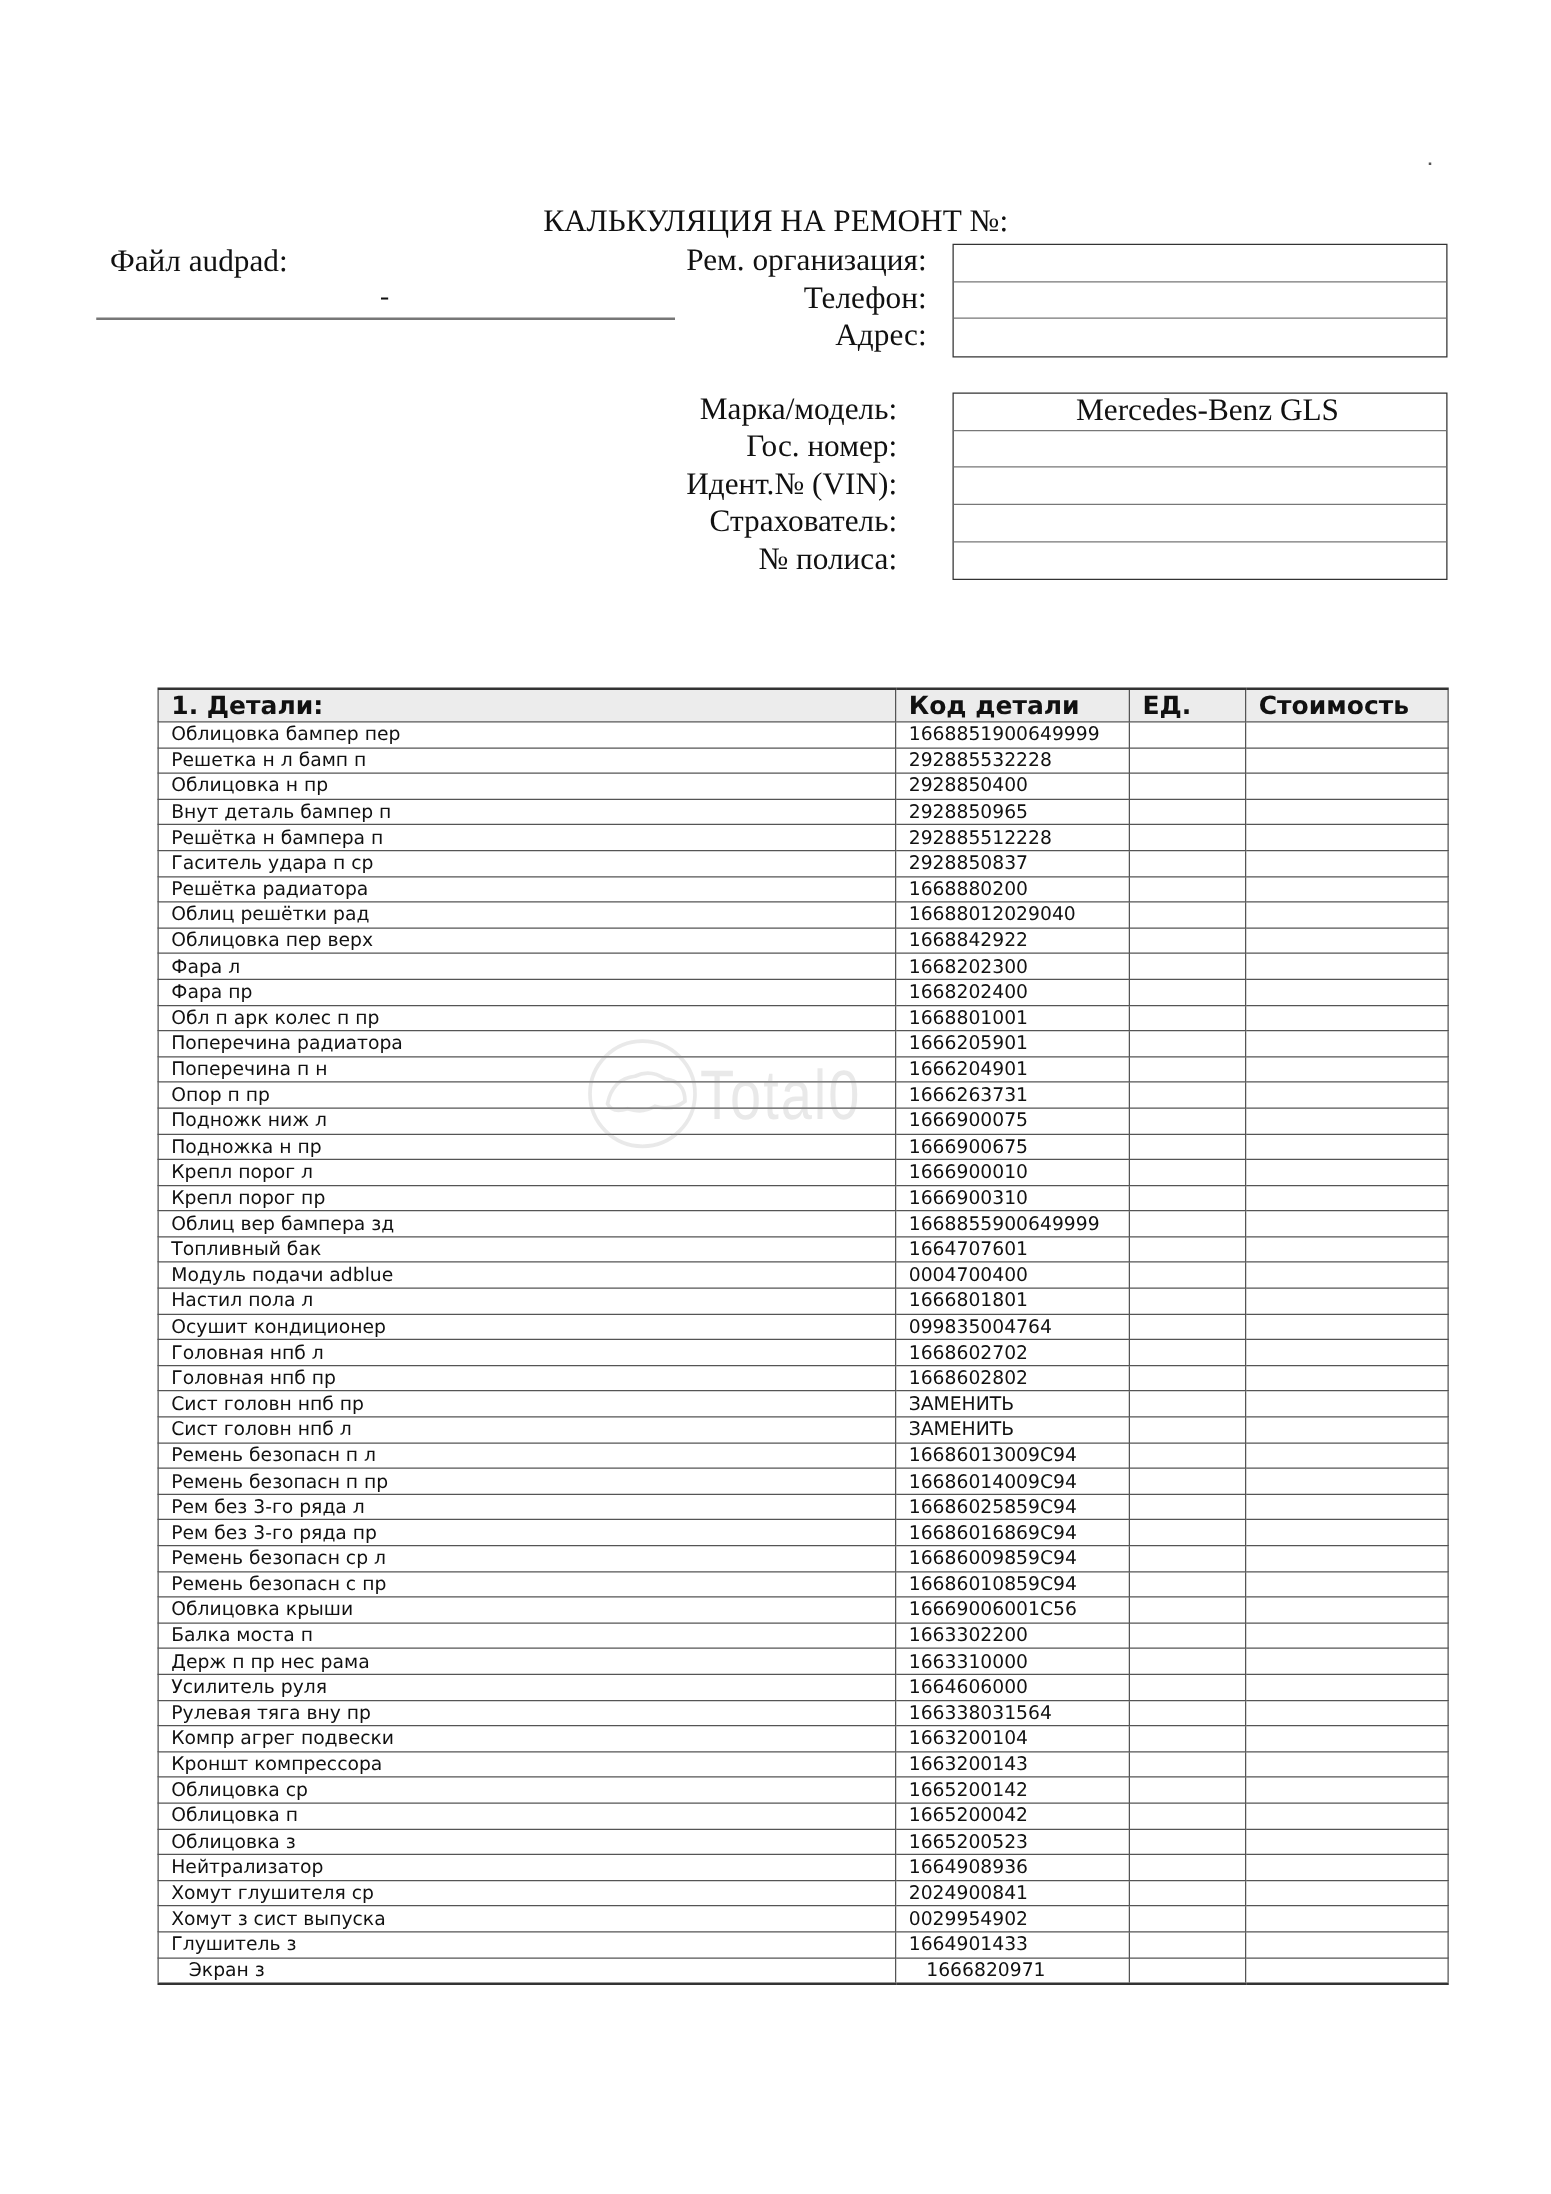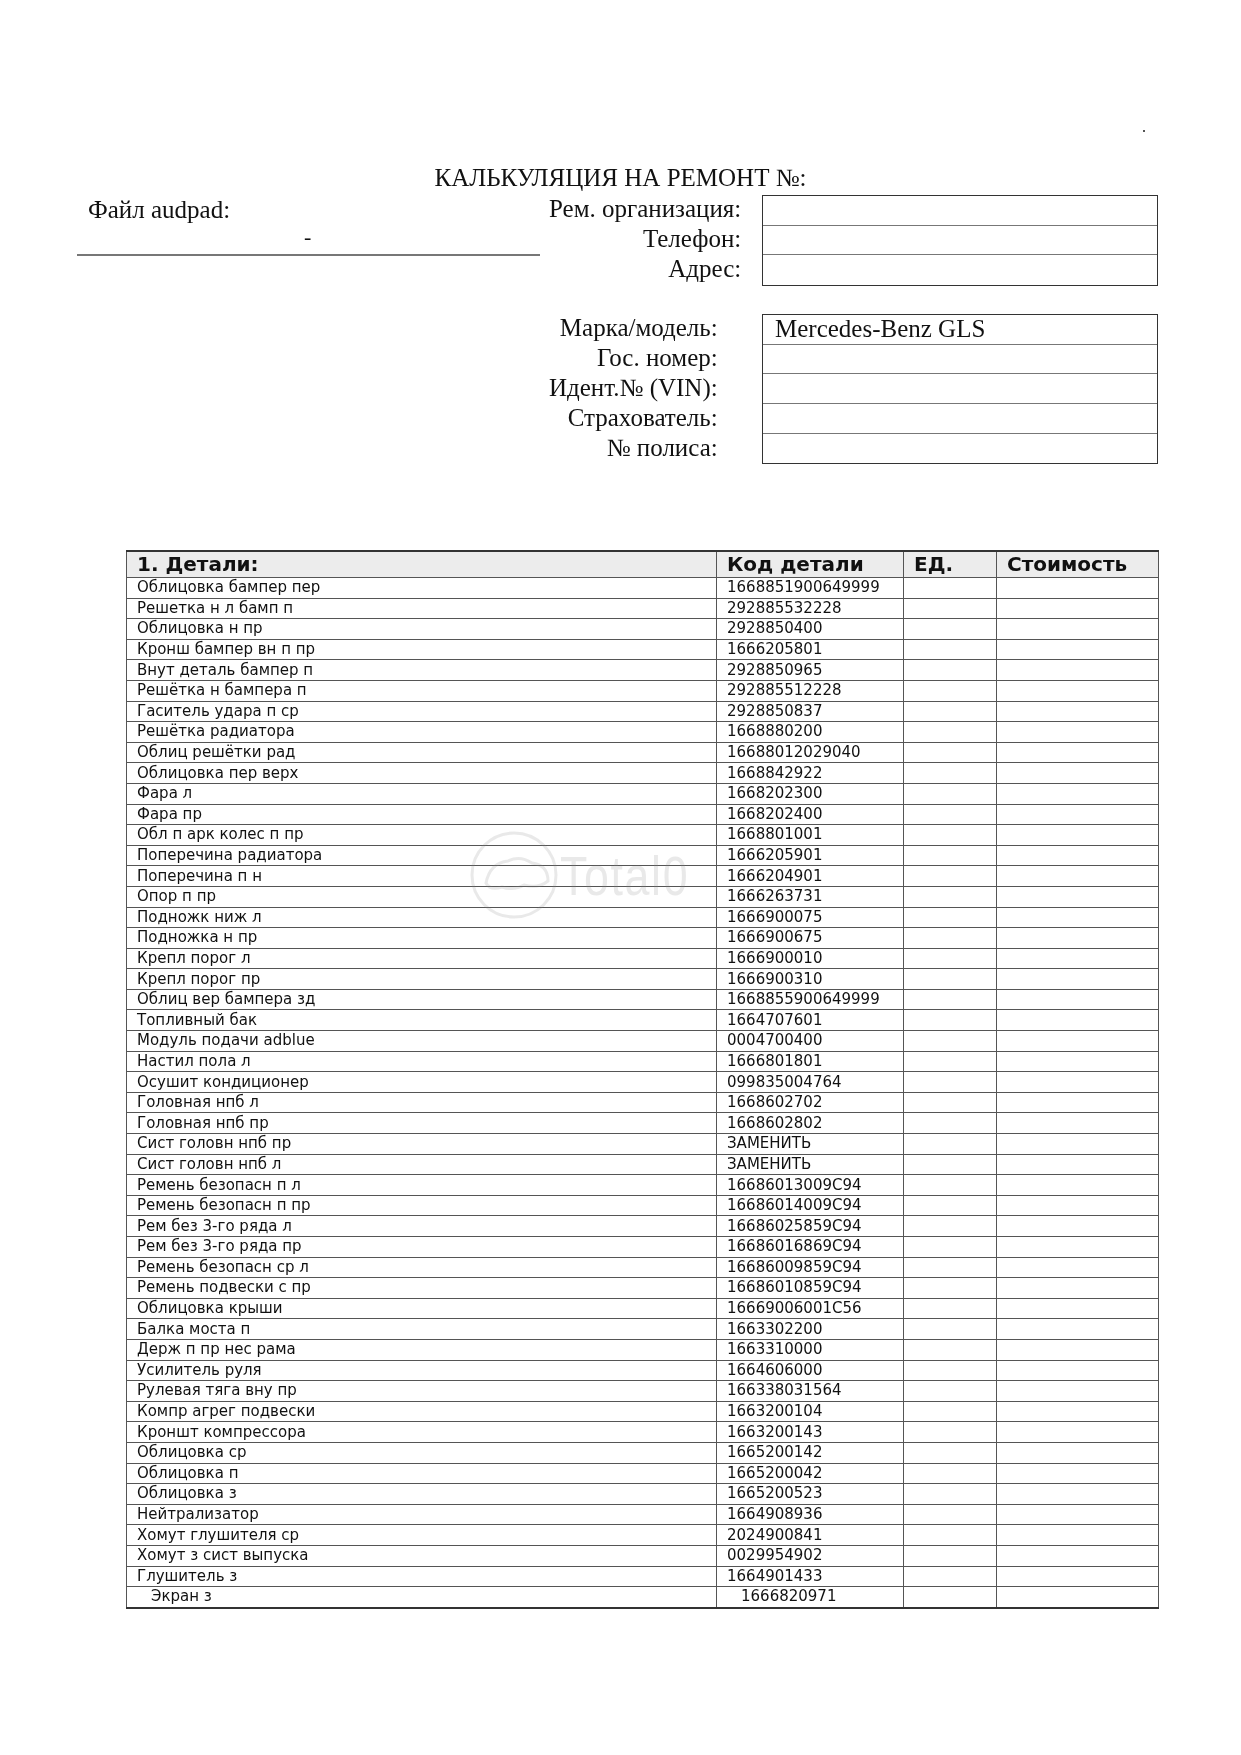--- a/index.html
+++ b/index.html
@@ -50,21 +50,21 @@
   <div class="box-row"></div>
 </div>
 
 <div class="label-col serif" style="top:313px;">
   <div>Марка/модель:</div>
   <div>Гос. номер:</div>
   <div>Идент.№ (VIN):</div>
   <div>Страхователь:</div>
   <div>№ полиса:</div>
 </div>
-<div class="box serif" style="top:314px;">
+<div class="box serif" style="top:314px;text-align:center;">
   <div class="box-row">Mercedes-Benz GLS</div>
   <div class="box-row"></div>
   <div class="box-row"></div>
   <div class="box-row"></div>
   <div class="box-row"></div>
 </div>
 
 <table class="parts-table sans">
   <colgroup>
     <col style="width:590px">
@@ -93,26 +93,20 @@
         <td></td>
         <td></td>
       </tr>
       <tr>
         <td>Облицовка н пр</td>
         <td>2928850400</td>
         <td></td>
         <td></td>
       </tr>
       <tr>
-        <td>Кронш бампер вн п пр</td>
-        <td>1666205801</td>
-        <td></td>
-        <td></td>
-      </tr>
-      <tr>
         <td>Внут деталь бампер п</td>
         <td>2928850965</td>
         <td></td>
         <td></td>
       </tr>
       <tr>
         <td>Решётка н бампера п</td>
         <td>292885512228</td>
         <td></td>
         <td></td>
@@ -279,21 +273,21 @@
         <td></td>
         <td></td>
       </tr>
       <tr>
         <td>Ремень безопасн ср л</td>
         <td>16686009859C94</td>
         <td></td>
         <td></td>
       </tr>
       <tr>
-        <td>Ремень подвески с пр</td>
+        <td>Ремень безопасн с пр</td>
         <td>16686010859C94</td>
         <td></td>
         <td></td>
       </tr>
       <tr>
         <td>Облицовка крыши</td>
         <td>16669006001C56</td>
         <td></td>
         <td></td>
       </tr>

